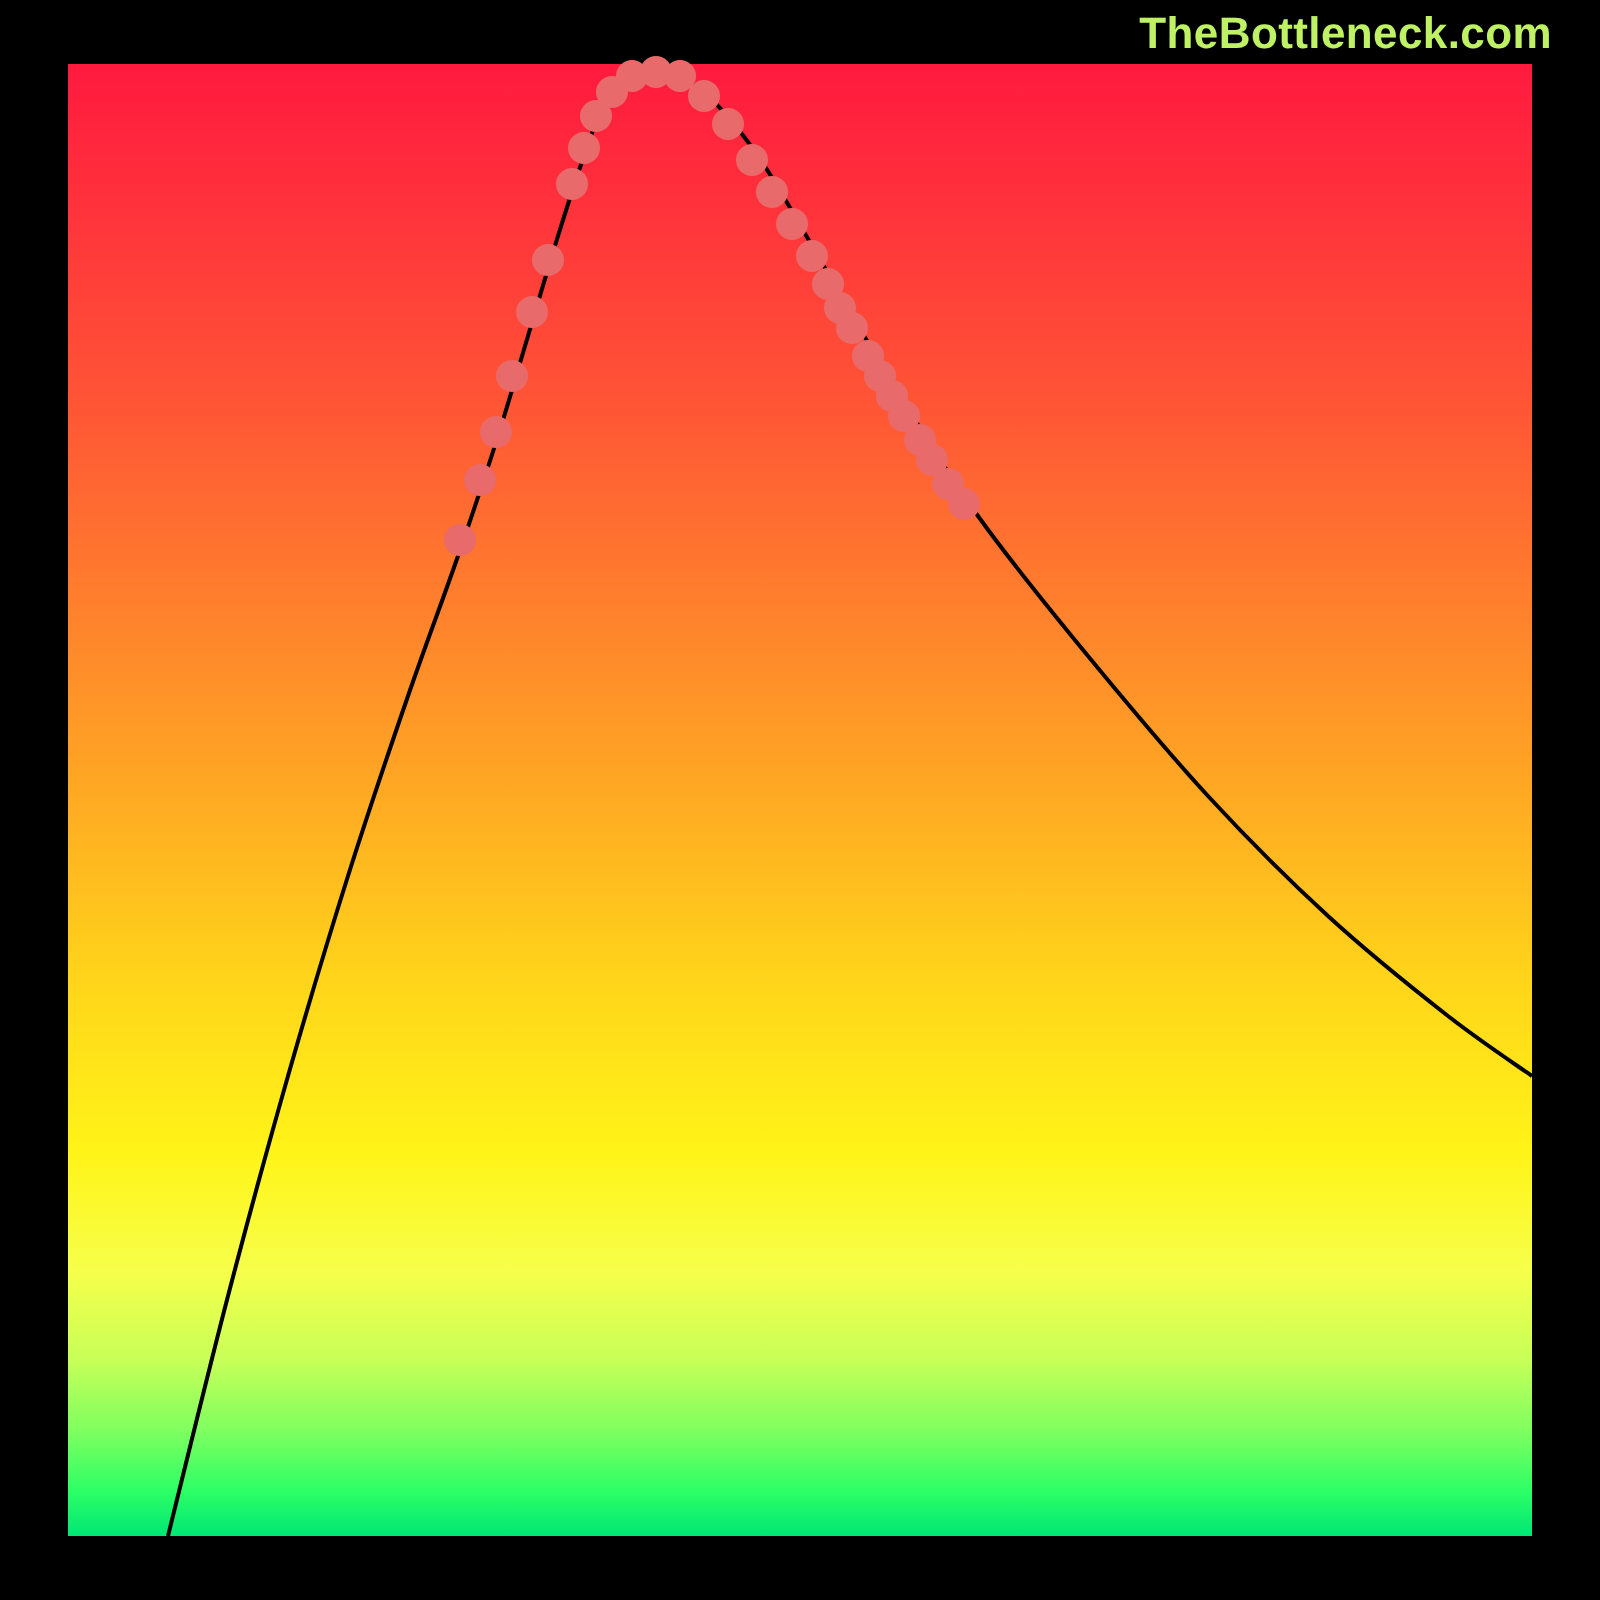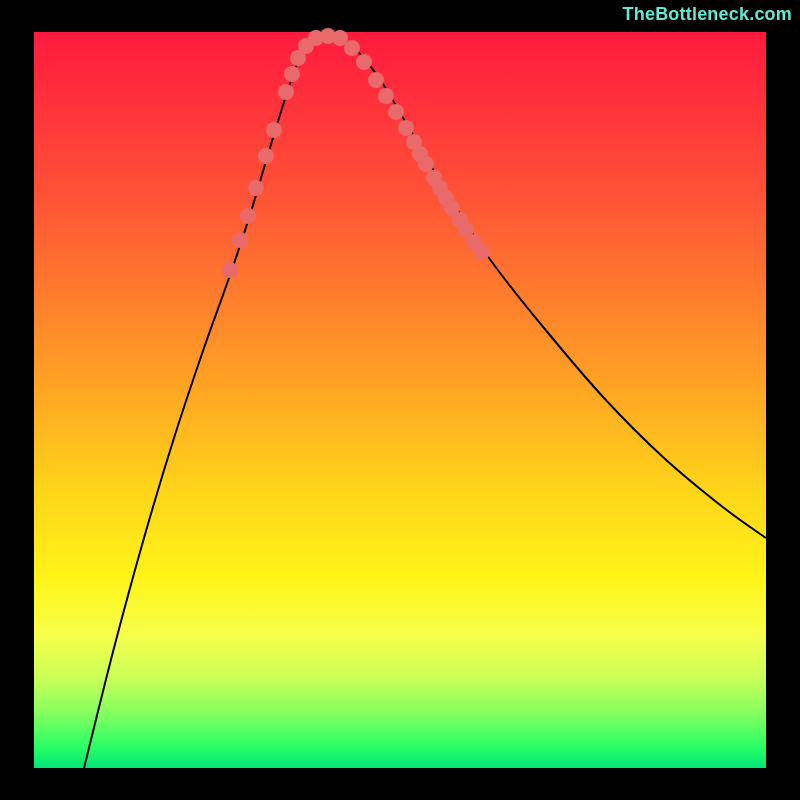--- a/index.html
+++ b/index.html
@@ -41,23 +41,23 @@
   .plot svg {
     position: absolute;
     inset: 0;
     width: 100%;
     height: 100%;
     overflow: visible;
   }
   .watermark {
     position: absolute;
     top: 4px;
-    right: 8px;
-    color: #5eead4;
-    font-size: 18px;
+    right: 24px;
+    color: #bef264;
+    font-size: 22px;
     font-weight: 600;
     letter-spacing: 0.2px;
     user-select: none;
   }
 </style>
 </head>
 <body>
 
 <div class="frame">
   <div class="plot">

